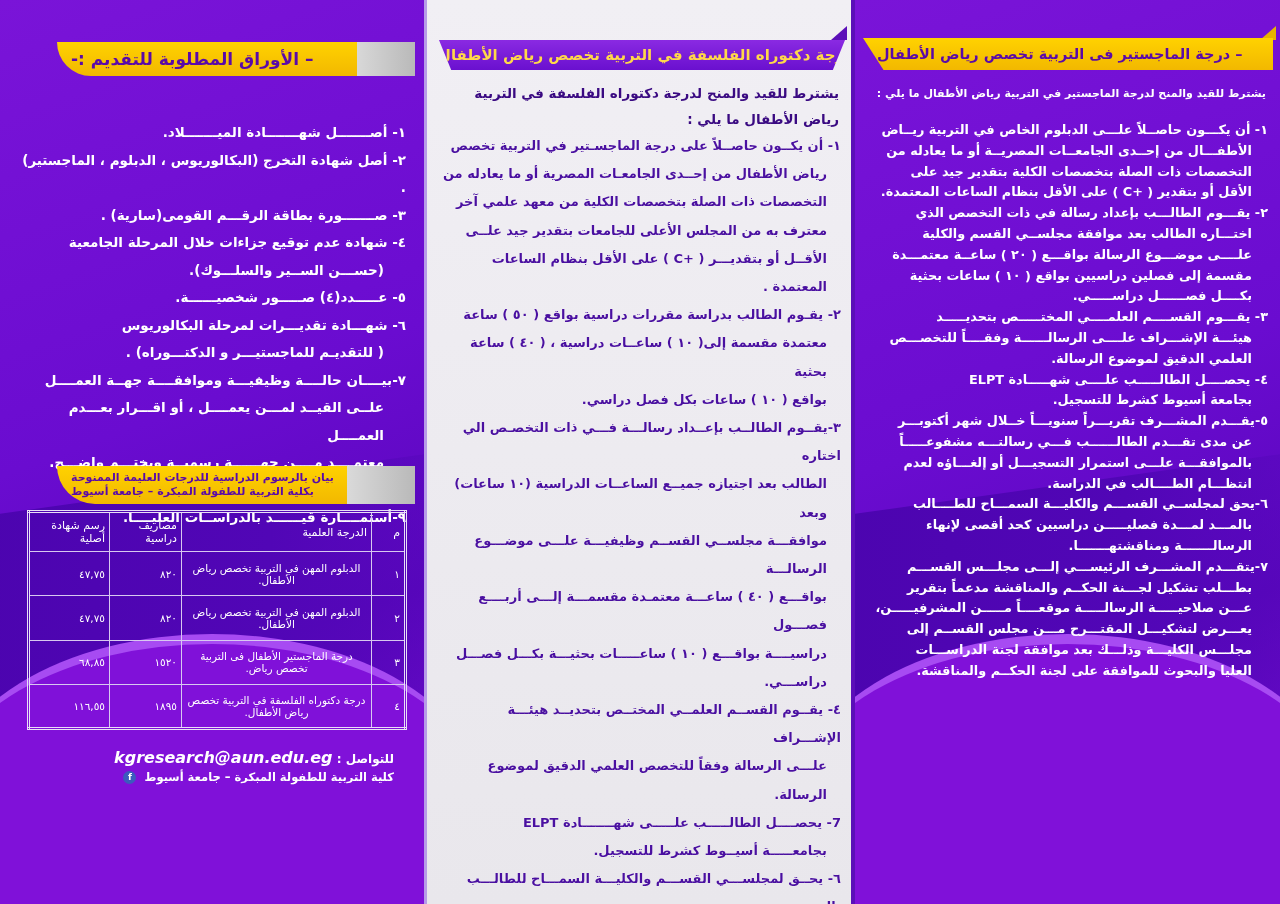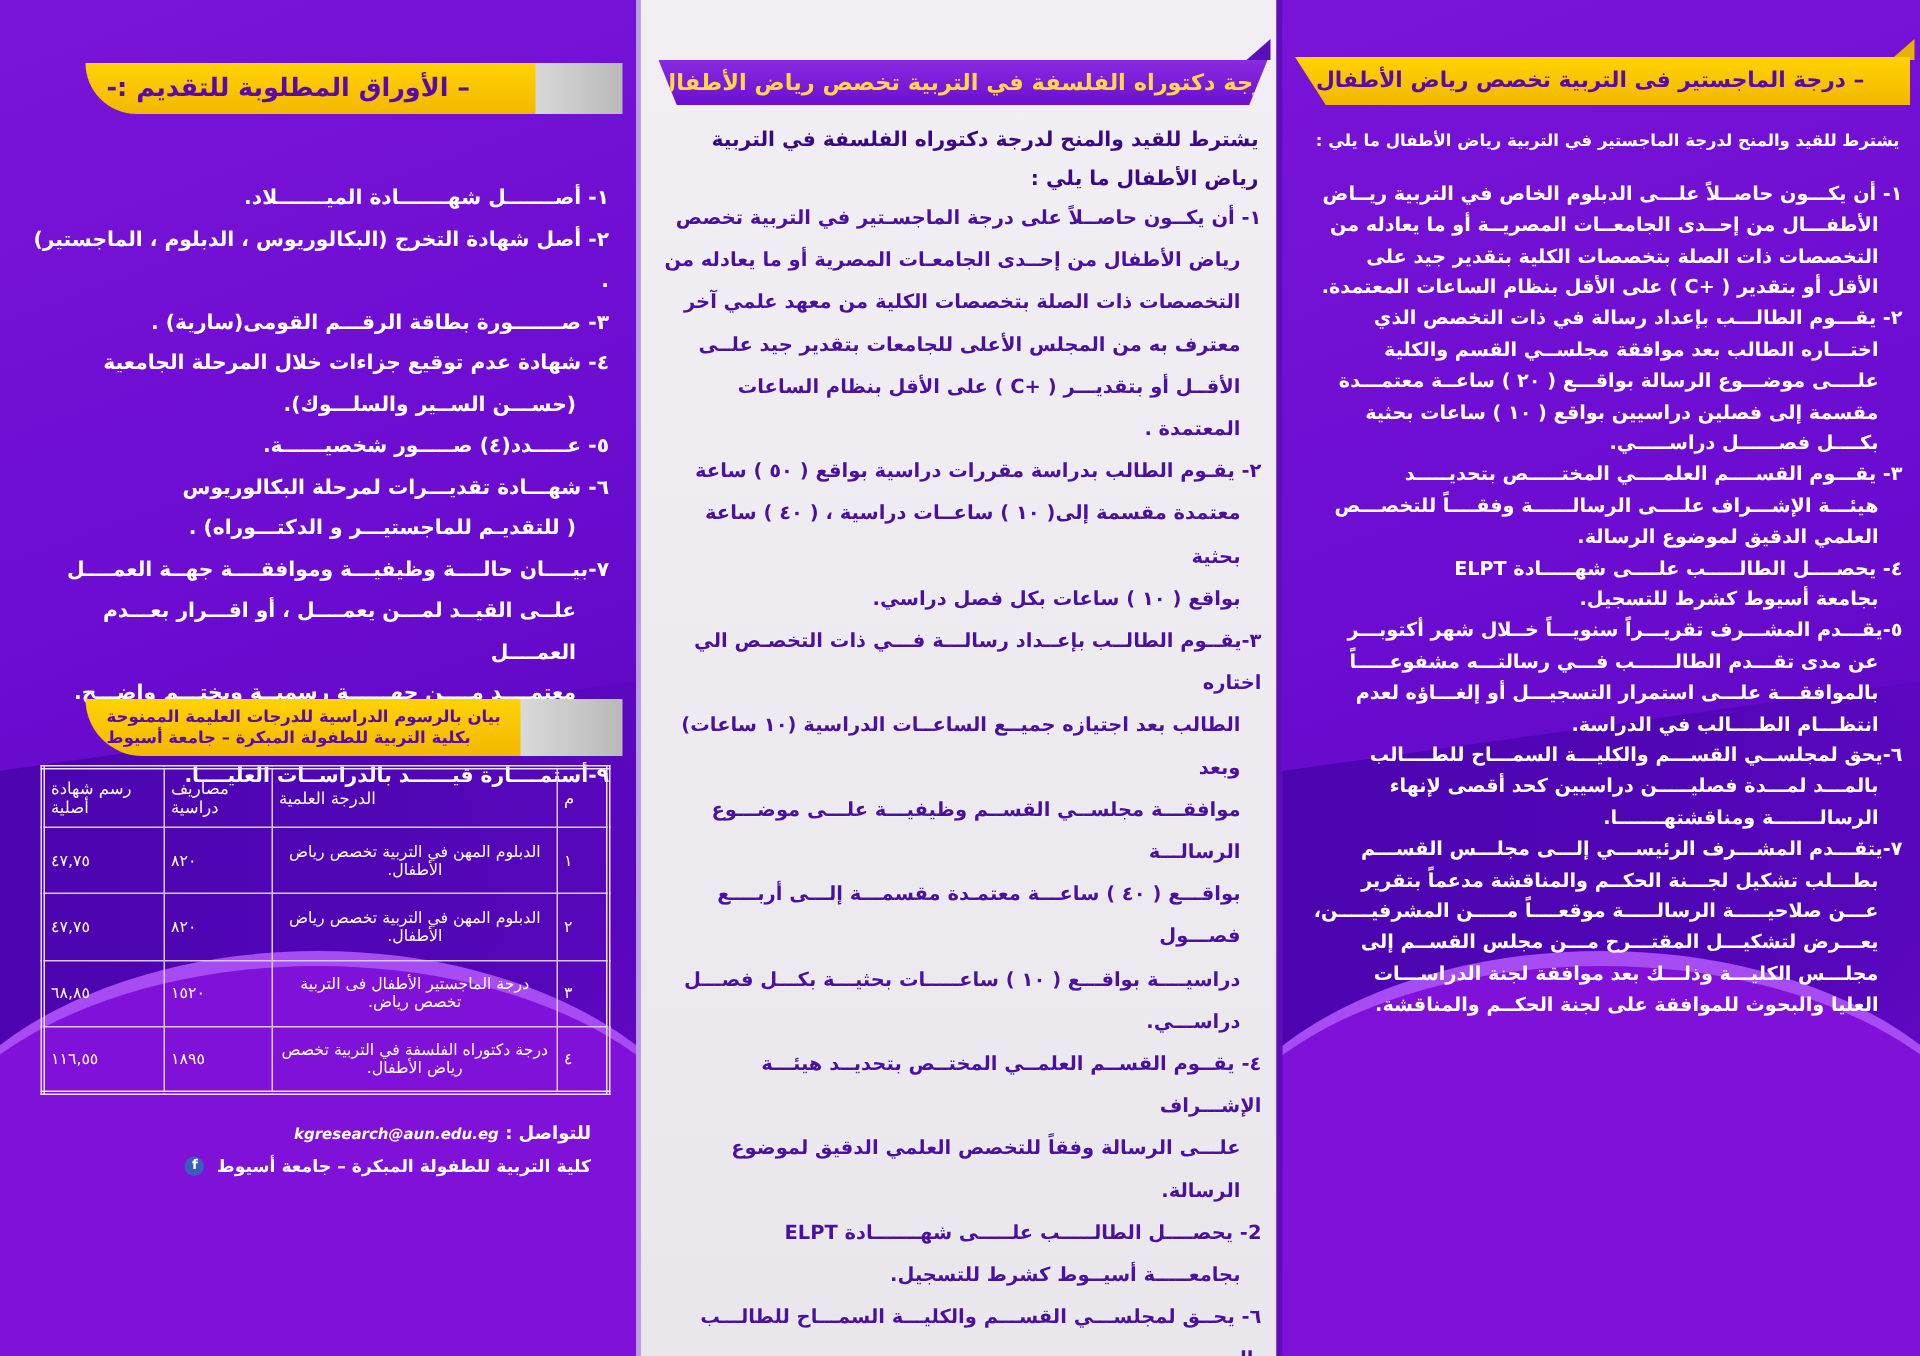--- a/index.html
+++ b/index.html
@@ -68,28 +68,28 @@
   #table-title-wrap .ribbon-gray { left: 260px; top: 0; width: 98px; height: 38px; }
   #table-title-wrap .ribbon-yellow {
     left: 0; top: 0; width: 290px; height: 38px; font-size: 11px; line-height: 14px;
     border-radius: 0 0 0 38px; flex-direction: column; align-items: flex-end; justify-content: center;
   }
   #fees-table {
     position: absolute; top: 510px; left: 27px; width: 380px; height: 220px;
     border: 3px double #e9e0f6; border-collapse: collapse; color: #fff; font-size: 10.5px;
     direction: rtl;
   }
-  #fees-table th, #fees-table td { border: 1px solid #d8c8f0; text-align: left; font-weight: normal; padding: 2px 4px; }
+  #fees-table th, #fees-table td { border: 1px solid #d8c8f0; text-align: right; font-weight: normal; padding: 2px 4px; }
   #fees-table th { height: 40px; font-size: 11px; }
   #fees-table td { height: 44px; }
   #fees-table td.deg { text-align: center; }
 
   .contact { position: absolute; right: 30px; color: #fff; font-weight: bold; direction: rtl; white-space: nowrap; }
   #contact-line { top: 748px; font-size: 12px; }
-  #contact-line .email { font-style: italic; font-size: 10px; direction: ltr; unicode-bidi: embed; }
+  #contact-line .email { font-style: italic; font-size: 16px; direction: ltr; unicode-bidi: embed; }
   #faculty-line { top: 770px; font-size: 11.5px; }
   .fb-icon { display: inline-block; width: 13px; height: 13px; border-radius: 50%; background: #3b5bbd; color: #fff; font-size: 9px; text-align: center; line-height: 13px; margin-right: 4px; vertical-align: middle; }
 
   
   #mid-title { top: 40px; left: 12px; width: 406px; }
   .mid-arrow { position: absolute; top: 26px; right: 4px; width: 0; height: 0; border-left: 16px solid transparent; border-bottom: 14px solid #5b0fb8; }
   #mid-intro { position: absolute; top: 80px; right: 12px; width: 400px; color: #3a0a82; font-weight: bold; font-size: 13.5px; line-height: 26px; }
   #mid-list { top: 132px; right: 10px; width: 404px; color: #4a10a0; font-size: 13px; font-weight: bold; text-shadow: 0 0 1px #fff; }
   #mid-list li { line-height: 28.2px; }
   #mid-list li.cont { padding-right: 14px; }
@@ -202,21 +202,21 @@
     <li>٢- يقـوم الطالب بدراسة مقررات دراسية بواقع ( ٥٠ ) ساعة</li>
     <li class="cont">معتمدة مقسمة إلى( ١٠ ) ساعــات دراسية ، ( ٤٠ ) ساعة بحثية</li>
     <li class="cont">بواقع ( ١٠ ) ساعات بكل فصل دراسي.</li>
     <li>٣-يقــوم الطالــب بإعــداد رسالـــة فـــي ذات التخصـص الي اختاره</li>
     <li class="cont">الطالب بعد اجتيازه جميــع الساعــات الدراسية (١٠ ساعات) وبعد</li>
     <li class="cont">موافقـــة مجلســي القســم وظيفيـــة علـــى موضـــوع الرسالـــة</li>
     <li class="cont">بواقـــع ( ٤٠ ) ساعـــة معتمـدة مقسمـــة إلـــى أربــــع فصـــول</li>
     <li class="cont">دراسيــــة بواقـــع ( ١٠ ) ساعـــــات بحثيـــة بكـــل فصـــل دراســـي.</li>
     <li>٤- يقــوم القســم العلمــي المختــص بتحديــد هيئـــة الإشـــراف</li>
     <li class="cont">علـــى الرسالة وفقاً للتخصص العلمي الدقيق لموضوع الرسالة.</li>
-    <li>2- يحصــــل الطالـــــب علـــــى شهـــــــادة  ELPT</li>
+    <li>7- يحصــــل الطالـــــب علـــــى شهـــــــادة  ELPT</li>
     <li class="cont">بجامعـــــة أسيــوط كشرط للتسجيل.</li>
     <li>٦- يحــق لمجلســـي القســـم والكليـــة السمـــاح للطالـــب بالمد</li>
 
   </ul>
 </div>
 
 <div id="panel-right" class="panel panel-purple">
   <div class="wave-dark"></div>
   <div class="wave"></div>
   <div class="right-arrow"></div>

